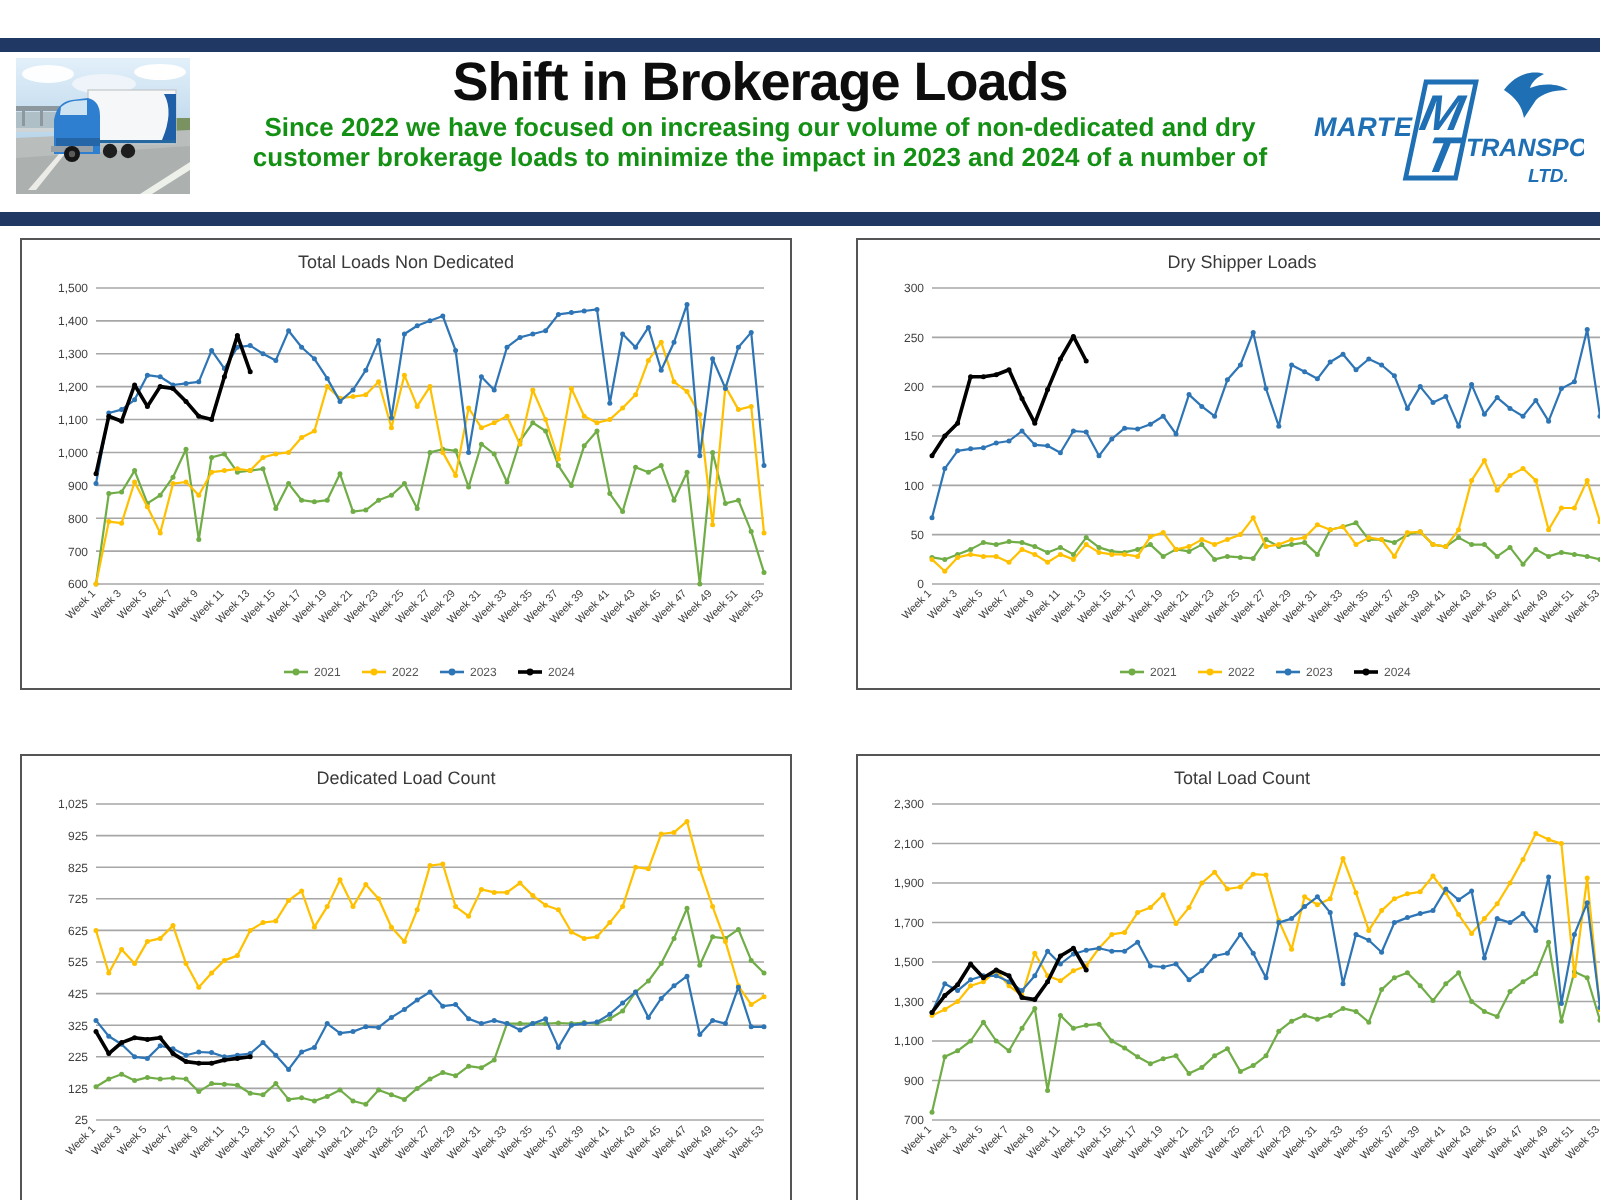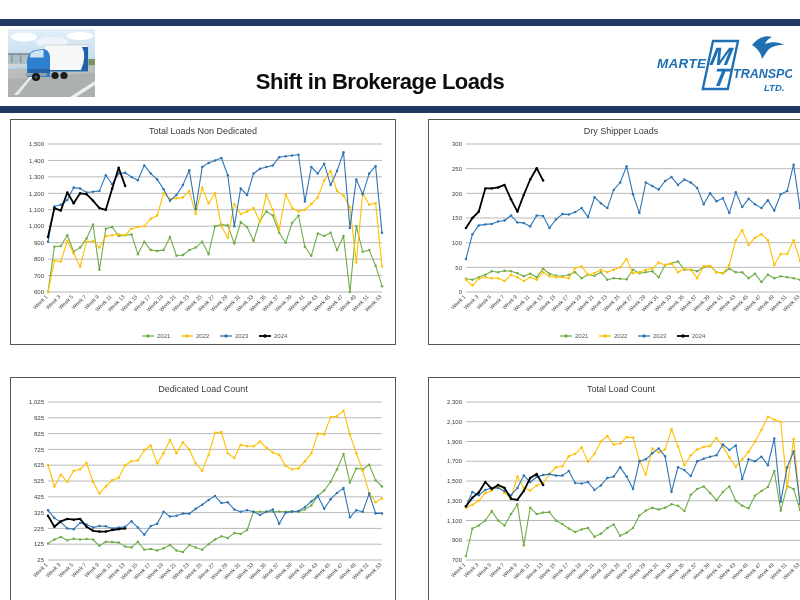--- a/index.html
+++ b/index.html
@@ -4,21 +4,21 @@
 <style>
   html,body{margin:0;padding:0;background:#fff;width:800px;height:600px;overflow:hidden;
     font-family:"Liberation Sans",sans-serif;}
   .slide{position:relative;width:800px;height:600px;background:#fff;}
   .bar{position:absolute;left:0;width:800px;background:#1F3864;}
   .bar-top{top:19px;height:7px;}
   .bar-mid{top:106px;height:7px;}
   .truck{position:absolute;left:8px;top:29px;width:87px;height:68px;}
   .logo{position:absolute;left:656px;top:33px;width:136px;height:66px;}
   .header-text{position:absolute;left:95px;top:27px;width:570px;text-align:center;}
-  .title{font-size:22px;font-weight:bold;color:#0d0d0d;line-height:29px;letter-spacing:-0.5px;margin-top:40px;}
+  .title{font-size:27px;font-weight:bold;color:#0d0d0d;line-height:29px;letter-spacing:-0.5px;}
   .subtitle{margin-top:1px;font-size:13px;font-weight:bold;color:#149114;line-height:14.8px;}
   .charts{position:absolute;left:10px;top:119px;width:782px;
     display:grid;grid-template-columns:386px 386px;grid-template-rows:226px 236px;
     column-gap:8px;row-gap:7px;gap:32px;}
   .panel{background:#fff;border:1px solid #555;position:relative;}
   .panel svg{display:block;}
   svg text{font-family:"Liberation Sans",sans-serif;}
 </style>
 </head>
 <body>
@@ -60,20 +60,22 @@
     <path d="M22.5 24.5 q3 -2.6 6.5 -3 l6.5 -0.5 0 7.5 -13.5 0 z" fill="#cfe4f2"></path>
     <path d="M20 40 l22 0 0 4 -22 0 z" fill="#2566a8"></path>
     <rect x="17.5" y="44" width="21" height="3" fill="#97a0a6"></rect>
     <circle cx="28" cy="48" r="4" fill="#151515"></circle>
     <circle cx="28" cy="48" r="1.6" fill="#5b5b5b"></circle>
   </svg>
 
   <div class="header-text">
     <div class="title">Shift in Brokerage Loads</div>
     <div class="subtitle">
+      <div>Since 2022 we have focused on increasing our volume of non-dedicated and dry</div>
+      <div>customer brokerage loads to minimize the impact in 2023 and 2024 of a number of</div>
     </div>
   </div>
 
   <svg class="logo" viewBox="0 0 136 66">
     <path d="M96 12 C102 4 110 2 116 4 C112 6 110 8 109 11 C116 8 124 9 128 12 C120 12 115 14 112 17 L106 26 C105 20 102 16 96 12 Z" fill="#1F6FB5"></path>
     <g font-weight="bold" font-style="italic" fill="#1F6FB5">
       <text x="1" y="35" font-size="13.5" letter-spacing="0.3">MARTEN</text>
       <g transform="translate(53,8) skewX(-12)">
         <rect x="4" y="0" width="25" height="48" fill="#ffffff" stroke="#1F6FB5" stroke-width="2.4"></rect>
         <text x="5" y="24" font-size="25">M</text>

